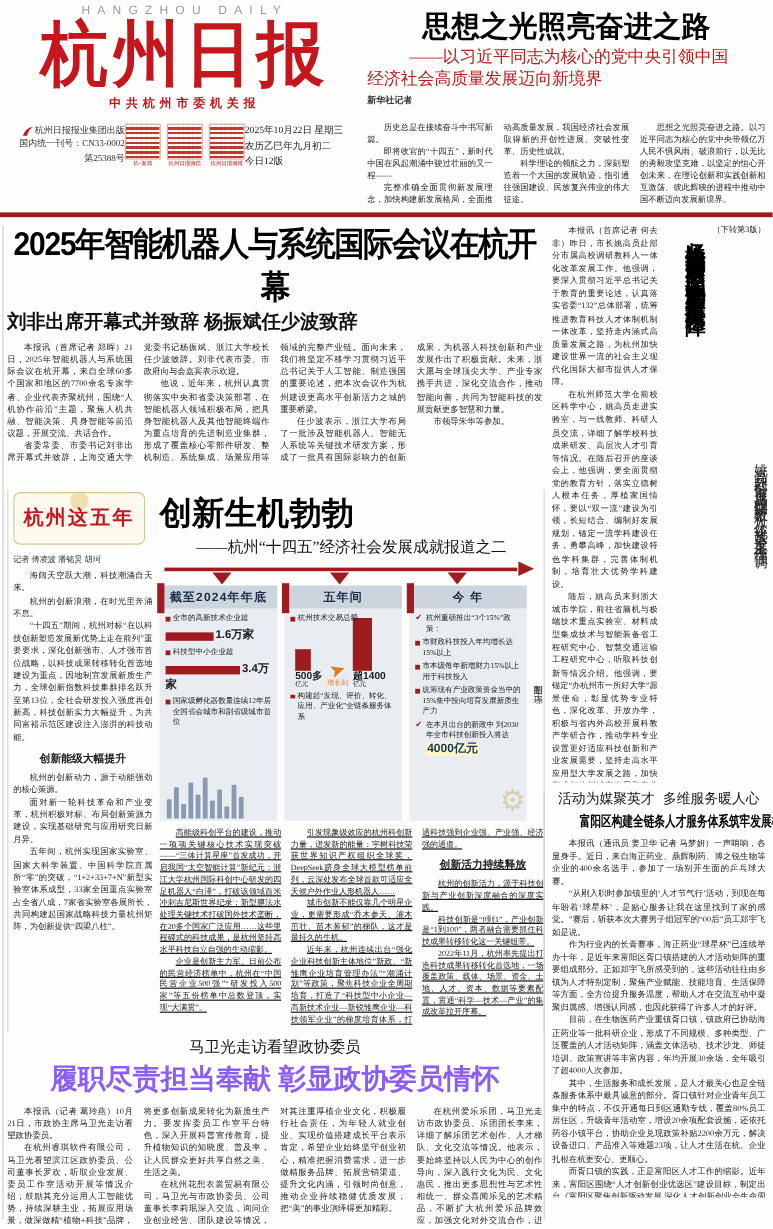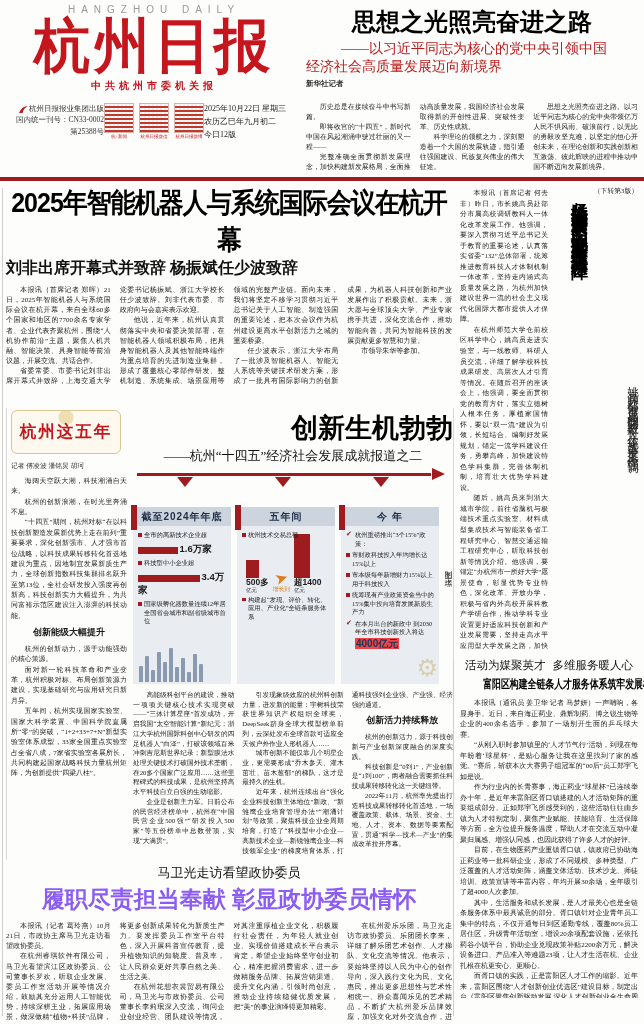--- a/index.html
+++ b/index.html
@@ -52,53 +52,53 @@
   .f-intro{position:absolute;left:4px;top:2px;width:116px;height:446px;overflow:hidden;}
   .badge{width:108px;height:42px;border:1.5px solid #d9c593;border-radius:6px;background:#fdf9ef;
          display:flex;align-items:center;justify-content:center;
          background-image:radial-gradient(circle at 50% 15%,#eedfb2 0,#eedfb2 7px,transparent 8px);}
   .badge span{color:#c4161c;font-weight:bold;font-size:16.5px;letter-spacing:2px;font-family:"Liberation Sans",sans-serif;}
   .f-byline{font-size:6.8px;color:#333;margin:7px 0 5px;}
   .ftext{font-size:6.9px;line-height:1.5;text-align:justify;}
   .ftext p{margin:0;text-indent:2em;}
   .fsubhead{font-size:9px;font-weight:bold;text-align:center;margin:5px 0;font-family:"Liberation Sans",sans-serif;}
   .f-main{position:absolute;left:126px;top:2px;width:320px;}
-  .f-head{margin:0;font-family:"Liberation Sans",sans-serif;font-size:27px;text-align:right;color:#000;}
+  .f-head{margin:0;font-family:"Liberation Sans",sans-serif;font-size:27px;text-align:left;color:#000;}
   .f-sub{font-size:13px;text-align:center;margin-top:1px;color:#111;}
   .tline{position:relative;height:20px;margin-top:3px;}
   .tline .bar{position:absolute;left:4px;right:22px;top:5px;height:3px;background:#a01b20;}
   .tline .ahead{position:absolute;right:8px;top:0;width:0;height:0;border-left:13px solid #a01b20;
                 border-top:6.5px solid transparent;border-bottom:6.5px solid transparent;}
   .tline .tri{position:absolute;top:9px;width:0;height:0;border-left:8px solid transparent;
               border-right:8px solid transparent;border-top:10px solid #a01b20;}
   .boxes{display:flex;gap:6px;padding-right:14px;position:relative;height:196px;}
-  .ibox{flex:1;background:#e9edf1;display:flex;flex-direction:column;margin-top:19px;}
+  .ibox{flex:1;background:#e9edf1;display:flex;flex-direction:column;}
   .ibox .hd{position:relative;background:#ccd5dd;height:19px;display:flex;align-items:center;justify-content:center;}
   .ibox .hd .rib{position:absolute;left:-2px;top:-2px;width:6px;height:25px;background:#a01b20;}
   .ibox .hd b{font-size:10px;color:#1c2b45;letter-spacing:1px;font-family:"Liberation Sans",sans-serif;}
   .ibox .bd{padding:5px 5px 3px;font-size:6.3px;line-height:1.35;flex:1;position:relative;overflow:hidden;}
   .it{margin-bottom:3px;position:relative;padding-left:6px;}
   .it::before{content:"";position:absolute;left:0;top:2px;width:3.5px;height:3.5px;background:#a01b20;}
   .chk{padding-left:9px;}
   .chk::before{content:"✔";color:#a01b20;background:none;width:auto;height:auto;top:-1px;font-size:7px;}
   .statbar{height:7px;background:#9e1b1e;display:inline-block;vertical-align:middle;}
   .statval{font-weight:bold;font-size:9.5px;font-family:"Liberation Sans",sans-serif;}
   .sky{position:absolute;bottom:2px;left:6px;right:6px;display:flex;align-items:flex-end;gap:2px;}
   .sky i{display:block;width:4px;background:#8a9ab0;border-radius:1px 1px 0 0;}
   .gchart{display:flex;align-items:flex-end;gap:4px;height:50px;margin:4px 0 2px 4px;}
   .gbar{background:#9e1b1e;width:13px;}
   .garrow{color:#e07b1f;font-size:14px;font-weight:bold;transform:rotate(-18deg);line-height:1;}
   .glab{font-size:5.8px;color:#e07b1f;}
   .gval{font-family:"Liberation Sans",sans-serif;font-weight:bold;font-size:8.5px;line-height:1.1;}
   .gunit{font-size:5.5px;font-weight:normal;display:block;}
-  .bignum{font-family:"Liberation Sans",sans-serif;font-weight:bold;font-size:10px;color:#16355e;background:#ef4444;padding:0 1px;}
+  .bignum{font-family:"Liberation Sans",sans-serif;font-weight:bold;font-size:10px;color:#16355e;background:#fef9c3;padding:0 1px;}
   .gear{position:absolute;right:1px;bottom:0;font-size:24px;color:#c8b57c;opacity:.55;}
   .f-credit{position:absolute;right:0;top:76px;writing-mode:vertical-rl;font-size:7.5px;color:#333;letter-spacing:2px;}
   .f-body{position:absolute;left:126px;top:282px;width:320px;height:166px;column-count:3;column-gap:8px;
-          font-size:6.7px;line-height:1.45;text-align:justify;overflow:hidden;}
+          font-size:6.7px;line-height:1.45;text-align:justify;overflow:hidden;text-decoration:underline;}
   
   .ma{left:6px;top:864px;width:446px;height:154px;}
   .kicker{font-size:13px;text-align:center;color:#111;margin:0;}
   .ma h1{margin:2px 0 6px;font-family:"Liberation Sans",sans-serif;font-size:23px;text-align:center;color:#8b5cf6;}
   .ma .cols4{height:106px;}
   
   .fuyang{left:460px;top:658px;width:178px;height:360px;}
   .fuyang .kicker{font-size:11.5px;font-family:Liberation Mono, monospace;}
   .fy-head{margin:3px 0 5px;font-family:"Liberation Sans",sans-serif;font-size:12px;font-weight:bold;
            white-space:nowrap;transform:scaleX(.74);transform-origin:center;text-align:center;color:#000;}

